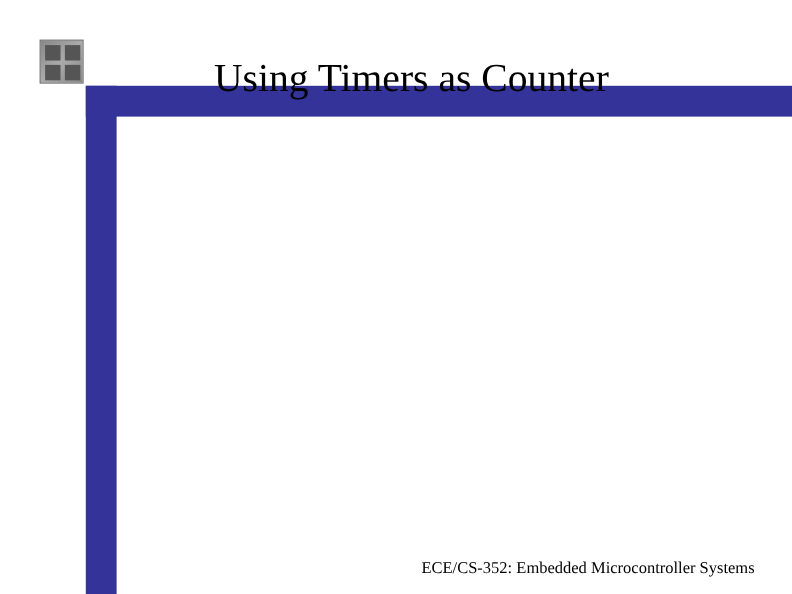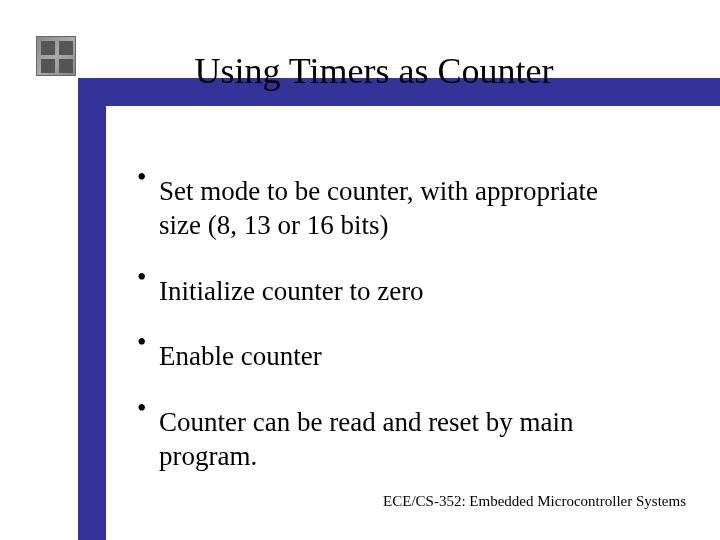--- a/index.html
+++ b/index.html
@@ -79,39 +79,31 @@
     }
     .bullet-item::before {
       content: '•';
       position: absolute;
       left: 6px;
       top: 0;
       font-size: 27px;
     }
     .footer {
       position: absolute;
-      bottom: 16px;
+      bottom: 0;
       right: 20px;
       font-size: 15px;
       color: #000;
     }
   </style>
 </head>
 <body>
 
 <div class="slide">
   <div class="logo"></div>
   <div class="h-line"></div>
   <div class="v-line"></div>
 
   <h1 class="title">Using Timers as Counter</h1>
 
-  <div class="content">
-    <ul class="bullet-list">
-      <li class="bullet-item">Set mode to be counter, with appropriate size (8, 13 or 16 bits)</li>
-      <li class="bullet-item">Initialize counter to zero</li>
-      <li class="bullet-item">Enable counter</li>
-      <li class="bullet-item">Counter can be read and reset by main program.</li>
-    </ul>
-  </div>
 
   <div class="footer">ECE/CS-352: Embedded Microcontroller Systems</div>
 </div>
 
 </body></html>

